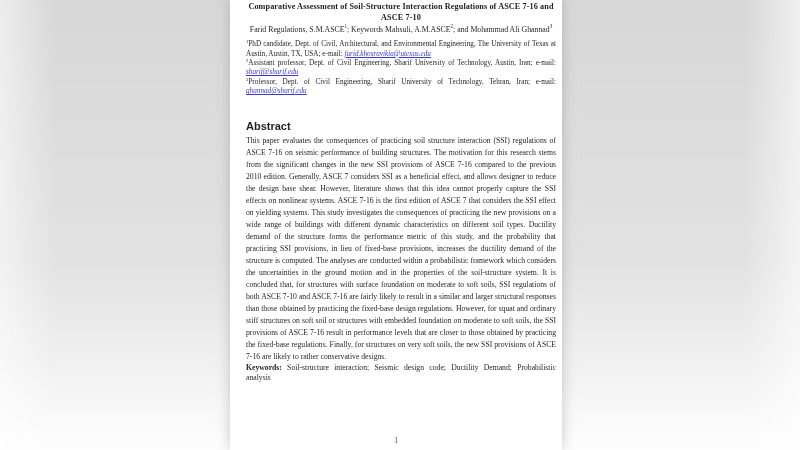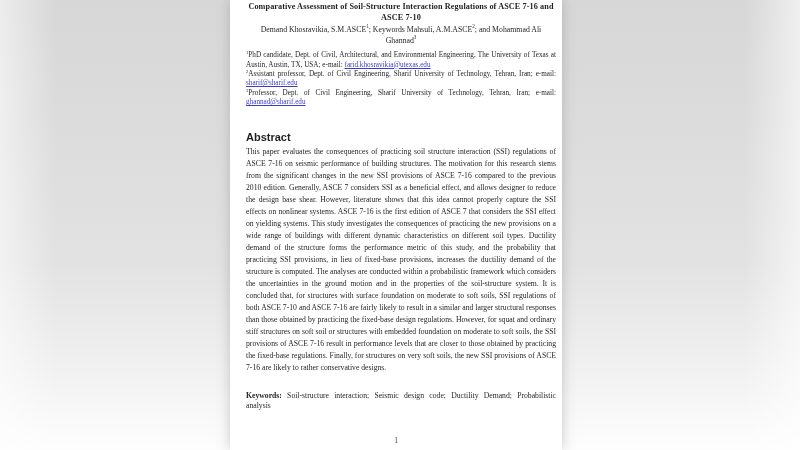--- a/index.html
+++ b/index.html
@@ -29,53 +29,53 @@
     letter-spacing:.1px;
   }
   .authors{
     font-size:7.8px;line-height:11px;text-align:center;margin-top:1px;
   }
   sup{font-size:.65em;line-height:0;}
   .affils{
     margin-top:5px;font-size:7.2px;line-height:9.4px;text-align:justify;
   }
   .affil a{
-    color:var(--link,#3b3bcc);text-decoration:underline;cursor:pointer;
+    color:var(--link,#3b3bcc);text-decoration:underline;cursor:pointer;font-style:italic;
   }
   .abstract-heading{
     font-family:"Liberation Sans","DejaVu Sans",sans-serif;
     font-weight:bold;font-size:11px;line-height:12px;
     margin-top:23px;
   }
   .abstract-body{
     margin-top:3px;font-size:7.7px;line-height:12px;text-align:justify;
   }
   .keywords{
-    margin-top:17px;font-size:7.7px;line-height:9.9px;text-align:justify;
+    font-size:7.7px;line-height:9.9px;text-align:justify;
   }
   .keywords b{font-weight:bold;}
   .page-number{
     position:absolute;bottom:5px;left:0;right:0;text-align:center;
     font-size:7.5px;color:#3a3a3a;
   }
 </style>
 </head>
 <body>
 
 <div class="backdrop"></div>
 
 <div class="page">
 
   <div class="title">Comparative Assessment of Soil-Structure Interaction Regulations of ASCE 7-16 and ASCE 7-10</div>
 
-  <div class="authors"><span>Demand Khosravikia, S.M.ASCE</span><sup>1</sup><span>; </span><span>Keywords Mahsuli, A.M.ASCE</span><sup>2</sup><span>; and </span><span>Mohammad Ali Ghannad</span><sup>3</sup></div>
+  <div class="authors"><span>Farid Regulations, S.M.ASCE</span><sup>1</sup><span>; </span><span>Keywords Mahsuli, A.M.ASCE</span><sup>2</sup><span>; and </span><span>Mohammad Ali Ghannad</span><sup>3</sup></div>
 
   <div class="affils">
     <div class="affil"><sup>1</sup><span>PhD candidate, Dept. of Civil, Architectural, and Environmental Engineering, The University of Texas at Austin, Austin, TX, USA; e-mail: </span><a>farid.khosravikia@utexas.edu</a></div>
-    <div class="affil"><sup>2</sup><span>Assistant professor, Dept. of Civil Engineering, Sharif University of Technology, Tehran, Iran; e-mail: </span><a>sharif@sharif.edu</a></div>
+    <div class="affil"><sup>2</sup><span>Assistant professor, Dept. of Civil Engineering, Sharif University of Technology, Austin, Iran; e-mail: </span><a>sharif@sharif.edu</a></div>
     <div class="affil"><sup>3</sup><span>Professor, Dept. of Civil Engineering, Sharif University of Technology, Tehran, Iran; e-mail: </span><a>ghannad@sharif.edu</a></div>
   </div>
 
   <div class="abstract-heading">Abstract</div>
 
   <div class="abstract-body">This paper evaluates the consequences of practicing soil structure interaction (SSI) regulations of ASCE 7-16 on seismic performance of building structures. The motivation for this research stems from the significant changes in the new SSI provisions of ASCE 7-16 compared to the previous 2010 edition. Generally, ASCE 7 considers SSI as a beneficial effect, and allows designer to reduce the design base shear. However, literature shows that this idea cannot properly capture the SSI effects on nonlinear systems. ASCE 7-16 is the first edition of ASCE 7 that considers the SSI effect on yielding systems. This study investigates the consequences of practicing the new provisions on a wide range of buildings with different dynamic characteristics on different soil types. Ductility demand of the structure forms the performance metric of this study, and the probability that practicing SSI provisions, in lieu of fixed-base provisions, increases the ductility demand of the structure is computed. The analyses are conducted within a probabilistic framework which considers the uncertainties in the ground motion and in the properties of the soil-structure system. It is concluded that, for structures with surface foundation on moderate to soft soils, SSI regulations of both ASCE 7-10 and ASCE 7-16 are fairly likely to result in a similar and larger structural responses than those obtained by practicing the fixed-base design regulations. However, for squat and ordinary stiff structures on soft soil or structures with embedded foundation on moderate to soft soils, the SSI provisions of ASCE 7-16 result in performance levels that are closer to those obtained by practicing the fixed-base regulations. Finally, for structures on very soft soils, the new SSI provisions of ASCE 7-16 are likely to rather conservative designs.</div>
 
   <div class="keywords">
     <b>Keywords:</b>
     <span>Soil-structure interaction; Seismic design code; Ductility Demand; Probabilistic analysis</span>

